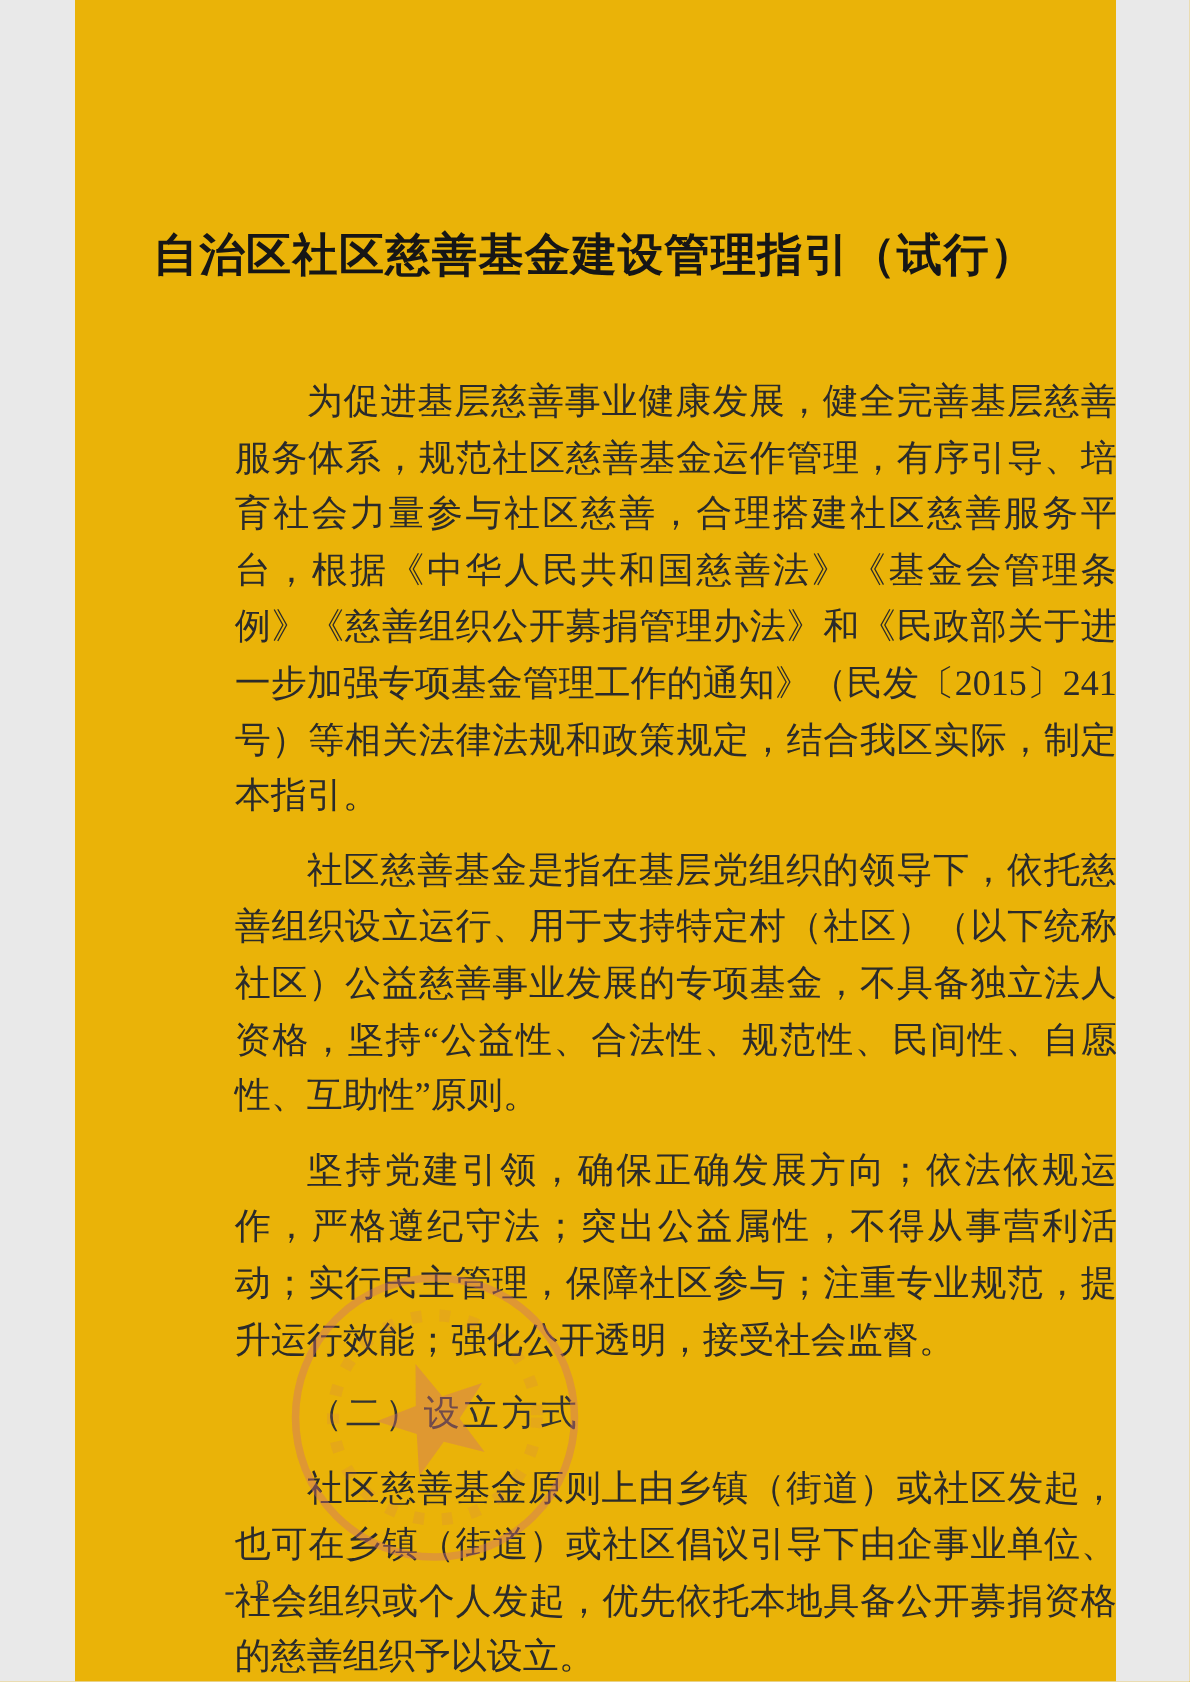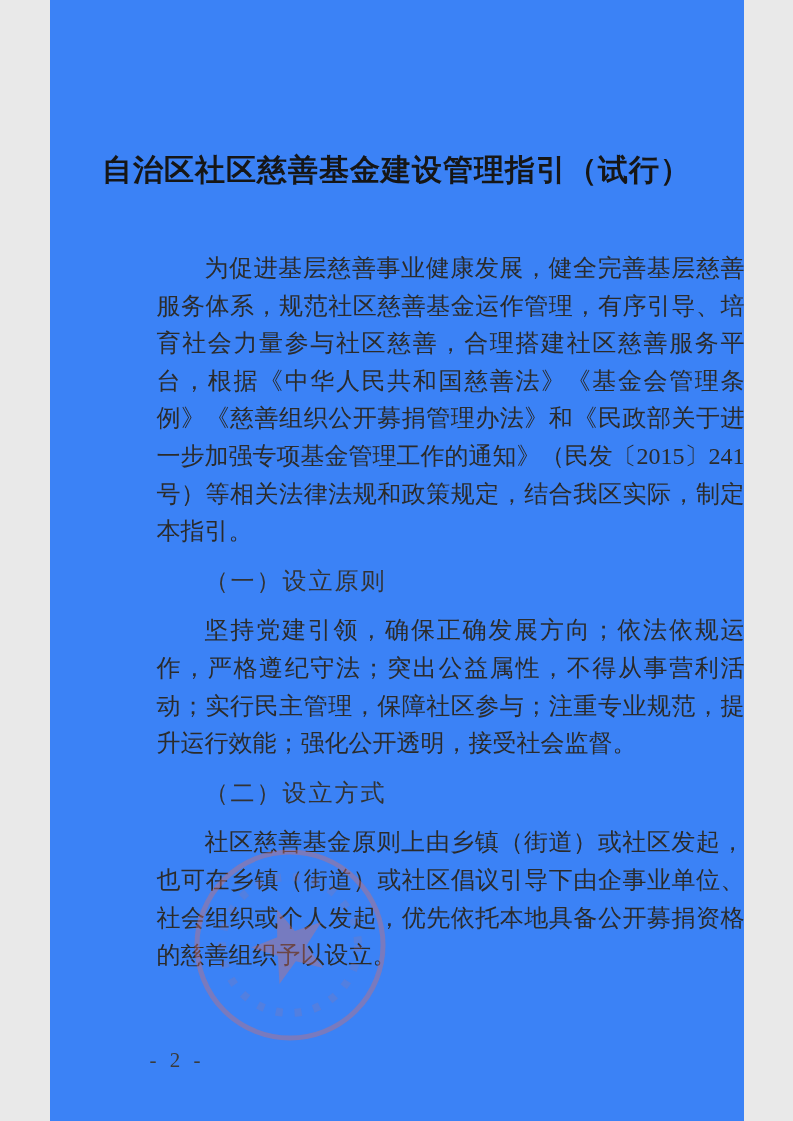--- a/index.html
+++ b/index.html
@@ -5,21 +5,21 @@
   html, body {
     margin: 0;
     padding: 0;
     background: #e9e9e9;
   }
   .page {
     position: relative;
     width: 694px;
     height: 1121px;
     margin: 0 auto;
-    background: #3b82f6;
+    background: #eab308;
     overflow: hidden;
     font-family: "Liberation Serif", "DejaVu Serif", serif;
   }
   .doc-title {
     position: absolute;
     top: 150px;
     left: 40px;
     right: 40px;
     text-align: center;
     font-family: "Liberation Sans", "DejaVu Sans", sans-serif;
@@ -72,21 +72,21 @@
 </style>
 </head>
 <body>
 
 <div class="page">
 
   <div class="doc-title">自治区社区慈善基金建设管理指引（试行）</div>
 
   <div class="doc-body">
       <div class="block paragraph">为促进基层慈善事业健康发展，健全完善基层慈善服务体系，规范社区慈善基金运作管理，有序引导、培育社会力量参与社区慈善，合理搭建社区慈善服务平台，根据《中华人民共和国慈善法》《基金会管理条例》《慈善组织公开募捐管理办法》和《民政部关于进一步加强专项基金管理工作的通知》（民发〔2015〕241号）等相关法律法规和政策规定，结合我区实际，制定本指引。</div>
-      <div class="block subheading">（一）设立原则</div>
+      <div class="block paragraph">社区慈善基金是指在基层党组织的领导下，依托慈善组织设立运行、用于支持特定村（社区）（以下统称社区）公益慈善事业发展的专项基金，不具备独立法人资格，坚持“公益性、合法性、规范性、民间性、自愿性、互助性”原则。</div>
       <div class="block paragraph">坚持党建引领，确保正确发展方向；依法依规运作，严格遵纪守法；突出公益属性，不得从事营利活动；实行民主管理，保障社区参与；注重专业规范，提升运行效能；强化公开透明，接受社会监督。</div>
       <div class="block subheading">（二）设立方式</div>
       <div class="block paragraph">社区慈善基金原则上由乡镇（街道）或社区发起，也可在乡镇（街道）或社区倡议引导下由企事业单位、社会组织或个人发起，优先依托本地具备公开募捐资格的慈善组织予以设立。</div>
     </div>
 
   <svg class="seal" viewBox="0 0 196 196">
     <circle cx="98" cy="98" r="93" fill="none" stroke="#cf7070" stroke-width="5" opacity="0.42"></circle>
     <circle cx="98" cy="98" r="68" fill="none" stroke="#cf7070" stroke-width="8" opacity="0.16" stroke-dasharray="7 12"></circle>
     <g transform="rotate(-20 98 98)" opacity="0.40">
       <path fill="#cf7070" d="M98 60 L107.4 86.4 L135.4 87.1 L113.2 104.2 L121.2 131 L98 115.2 L74.8 131 L82.8 104.2 L60.6 87.1 L88.6 86.4 Z"></path>

